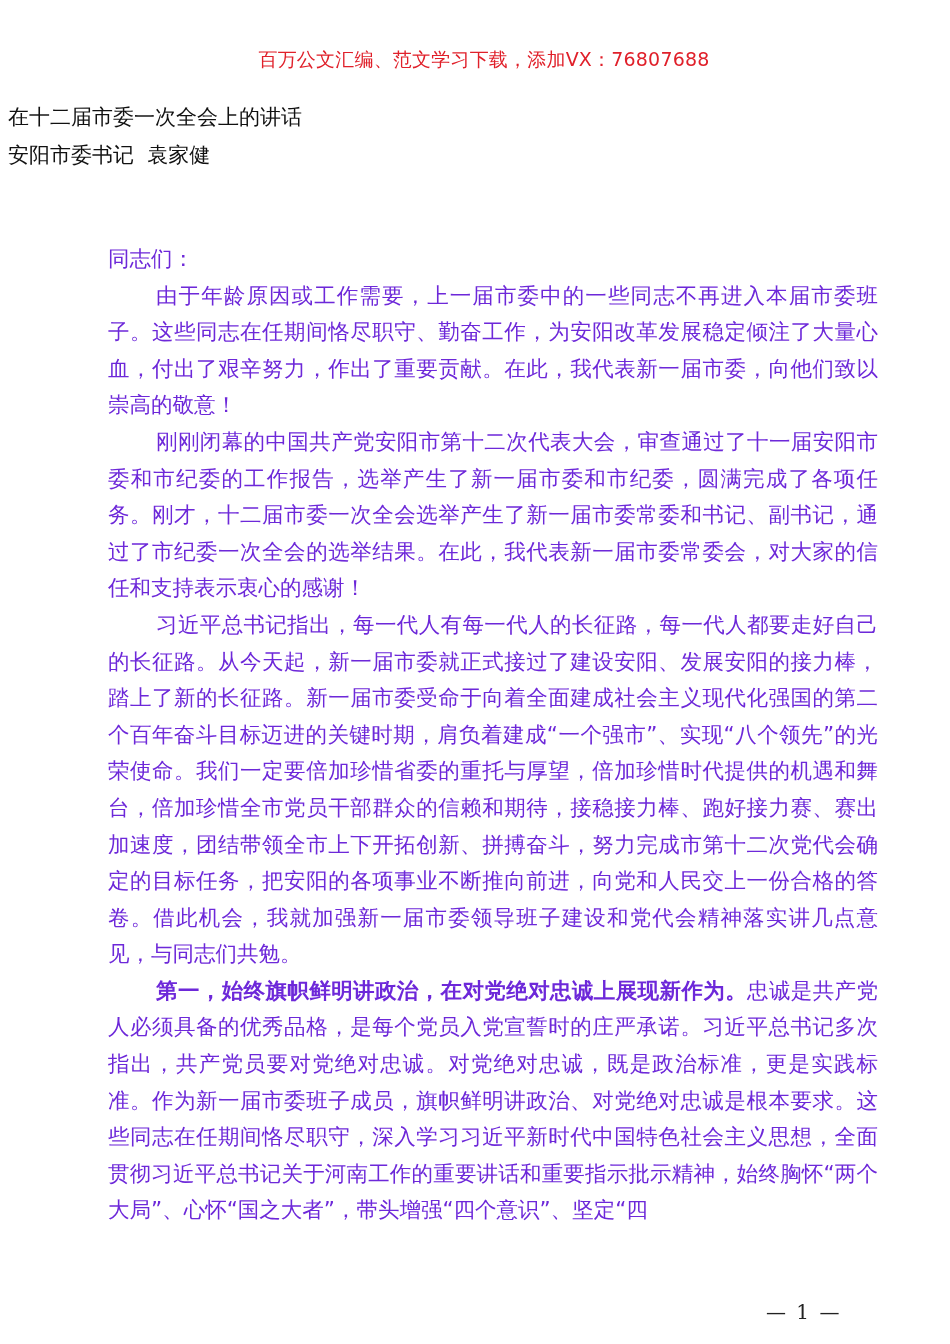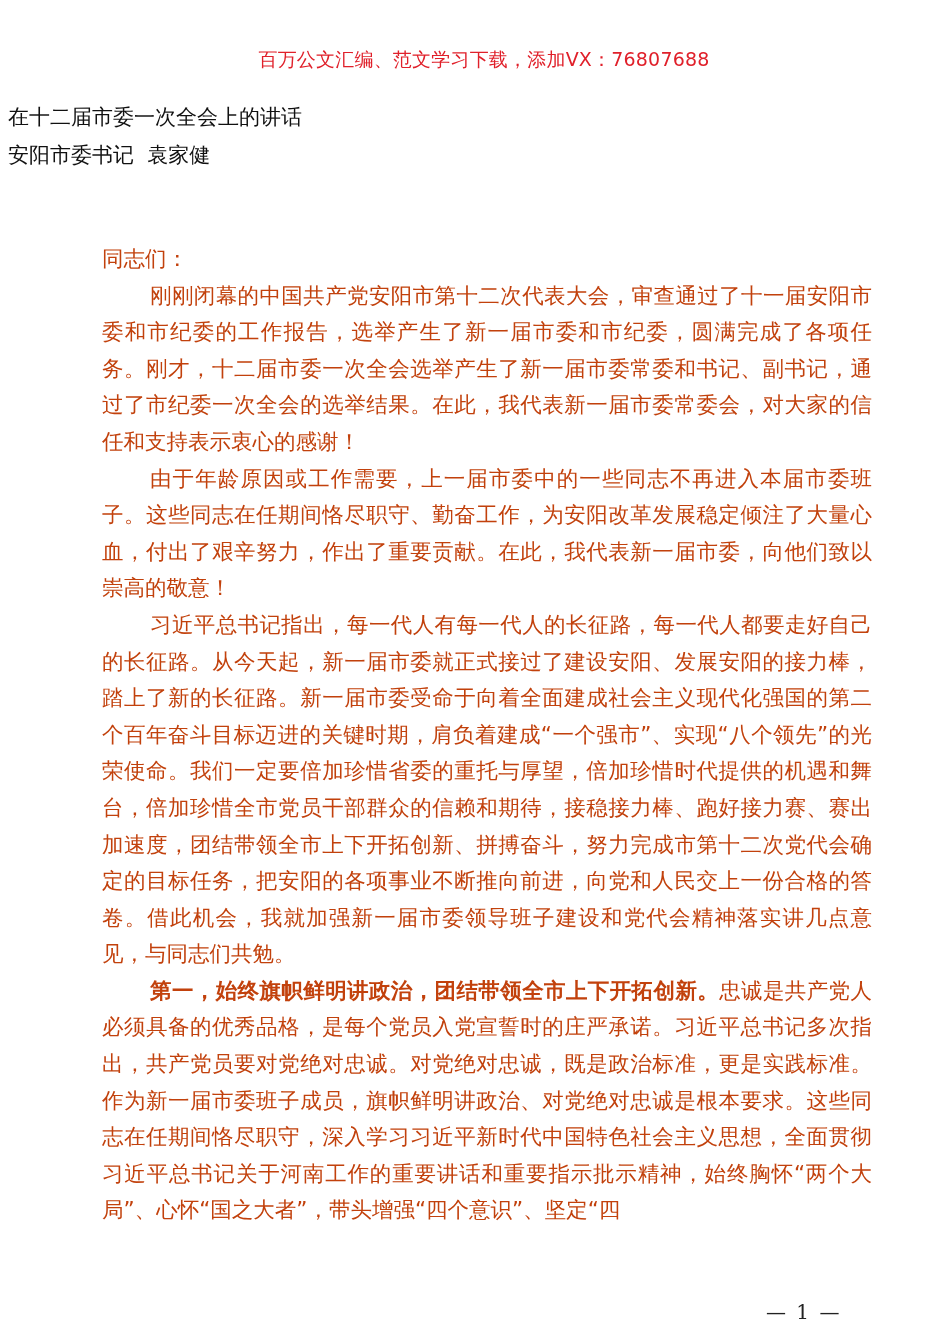--- a/index.html
+++ b/index.html
@@ -3,48 +3,48 @@
   <meta charset="utf-8">
   <style>
     html, body { margin: 0; padding: 0; background: #ffffff; }
     body { width: 950px; height: 1344px; position: relative; overflow: hidden;
            font-family: "DejaVu Sans", "Liberation Sans", sans-serif; color: #111; }
     .watermark { position: absolute; top: 46px; left: 0; width: 950px; text-align: center;
                  font-size: 19px; color: #e0202a; letter-spacing: 0.2px; line-height: 26px; padding-left: 9px; }
     .title-block { position: absolute; top: 98px; left: 8px; width: 950px; 
                    font-size: 21px; line-height: 38px; color: #111; }
     .title-block div { white-space: nowrap; }
-    .body { position: absolute; top: 241px; left: 102px; width: 770px;
-            font-size: 21.5px; line-height: 36.6px; color: #c2410c; }
+    .body { position: absolute; top: 241px; left: 108px; width: 770px;
+            font-size: 21.5px; line-height: 36.6px; color: #6d28d9; }
     .salutation { white-space: nowrap; }
     .para { text-indent: 48px; text-align: justify; text-justify: inter-character; margin: 0; }
     .para .lead { font-weight: bold; }
     .page-num { position: absolute; top: 1300px; left: 766px; font-family: "DejaVu Serif", "Liberation Serif", serif;
                 font-size: 20px; color: #222; white-space: nowrap; letter-spacing: 2px; }
   </style>
 </head>
 <body>
 
 <div class="watermark">百万公文汇编、范文学习下载，添加VX：76807688</div>
 
 <div class="title-block">
   <div>在十二届市委一次全会上的讲话</div>
   <div style="white-space:pre;">安阳市委书记  袁家健</div>
 </div>
 
 <div class="body">
   <div class="salutation">同志们：</div>
 
   <p class="para">
-    <span class="lead"></span><span>刚刚闭幕的中国共产党安阳市第十二次代表大会，审查通过了十一届安阳市委和市纪委的工作报告，选举产生了新一届市委和市纪委，圆满完成了各项任务。刚才，十二届市委一次全会选举产生了新一届市委常委和书记、副书记，通过了市纪委一次全会的选举结果。在此，我代表新一届市委常委会，对大家的信任和支持表示衷心的感谢！</span>
+    <span class="lead"></span><span>由于年龄原因或工作需要，上一届市委中的一些同志不再进入本届市委班子。这些同志在任期间恪尽职守、勤奋工作，为安阳改革发展稳定倾注了大量心血，付出了艰辛努力，作出了重要贡献。在此，我代表新一届市委，向他们致以崇高的敬意！</span>
   </p>
   <p class="para">
-    <span class="lead"></span><span>由于年龄原因或工作需要，上一届市委中的一些同志不再进入本届市委班子。这些同志在任期间恪尽职守、勤奋工作，为安阳改革发展稳定倾注了大量心血，付出了艰辛努力，作出了重要贡献。在此，我代表新一届市委，向他们致以崇高的敬意！</span>
+    <span class="lead"></span><span>刚刚闭幕的中国共产党安阳市第十二次代表大会，审查通过了十一届安阳市委和市纪委的工作报告，选举产生了新一届市委和市纪委，圆满完成了各项任务。刚才，十二届市委一次全会选举产生了新一届市委常委和书记、副书记，通过了市纪委一次全会的选举结果。在此，我代表新一届市委常委会，对大家的信任和支持表示衷心的感谢！</span>
   </p>
   <p class="para">
     <span class="lead"></span><span>习近平总书记指出，每一代人有每一代人的长征路，每一代人都要走好自己的长征路。从今天起，新一届市委就正式接过了建设安阳、发展安阳的接力棒，踏上了新的长征路。新一届市委受命于向着全面建成社会主义现代化强国的第二个百年奋斗目标迈进的关键时期，肩负着建成“一个强市”、实现“八个领先”的光荣使命。我们一定要倍加珍惜省委的重托与厚望，倍加珍惜时代提供的机遇和舞台，倍加珍惜全市党员干部群众的信赖和期待，接稳接力棒、跑好接力赛、赛出加速度，团结带领全市上下开拓创新、拼搏奋斗，努力完成市第十二次党代会确定的目标任务，把安阳的各项事业不断推向前进，向党和人民交上一份合格的答卷。借此机会，我就加强新一届市委领导班子建设和党代会精神落实讲几点意见，与同志们共勉。</span>
   </p>
   <p class="para">
-    <span class="lead">第一，始终旗帜鲜明讲政治，团结带领全市上下开拓创新。</span><span>忠诚是共产党人必须具备的优秀品格，是每个党员入党宣誓时的庄严承诺。习近平总书记多次指出，共产党员要对党绝对忠诚。对党绝对忠诚，既是政治标准，更是实践标准。作为新一届市委班子成员，旗帜鲜明讲政治、对党绝对忠诚是根本要求。这些同志在任期间恪尽职守，深入学习习近平新时代中国特色社会主义思想，全面贯彻习近平总书记关于河南工作的重要讲话和重要指示批示精神，始终胸怀“两个大局”、心怀“国之大者”，带头增强“四个意识”、坚定“四</span>
+    <span class="lead">第一，始终旗帜鲜明讲政治，在对党绝对忠诚上展现新作为。</span><span>忠诚是共产党人必须具备的优秀品格，是每个党员入党宣誓时的庄严承诺。习近平总书记多次指出，共产党员要对党绝对忠诚。对党绝对忠诚，既是政治标准，更是实践标准。作为新一届市委班子成员，旗帜鲜明讲政治、对党绝对忠诚是根本要求。这些同志在任期间恪尽职守，深入学习习近平新时代中国特色社会主义思想，全面贯彻习近平总书记关于河南工作的重要讲话和重要指示批示精神，始终胸怀“两个大局”、心怀“国之大者”，带头增强“四个意识”、坚定“四</span>
   </p>
 </div>
 
 <div class="page-num">— 1 —</div>
 
 </body></html>

